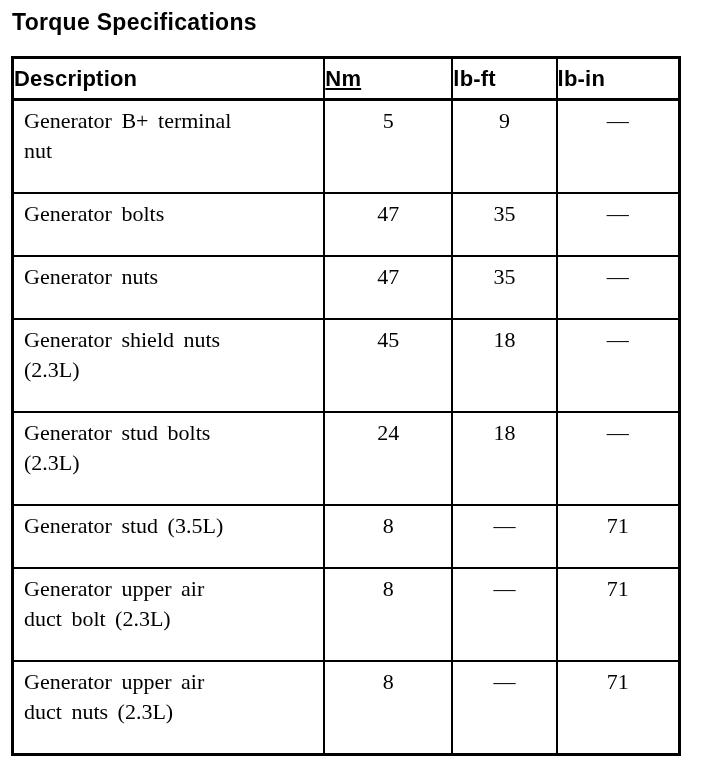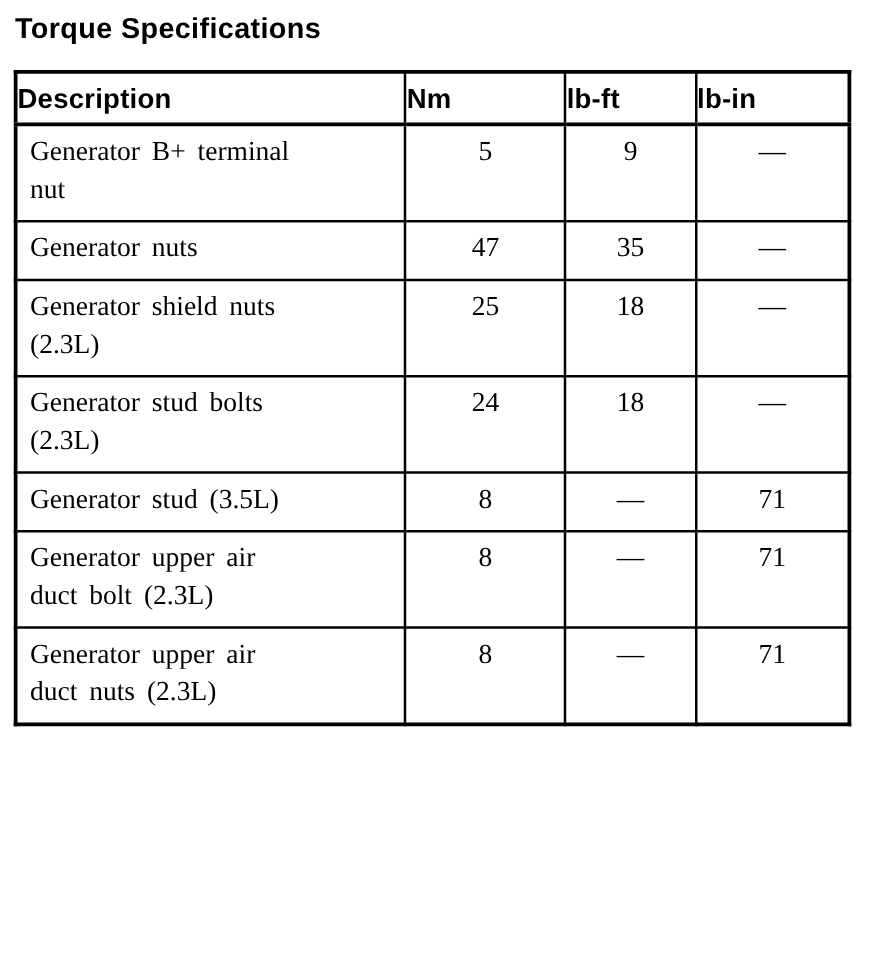--- a/index.html
+++ b/index.html
@@ -32,29 +32,29 @@
     font-family: "Liberation Sans", sans-serif;
     font-weight: bold;
     font-size: 22px;
     height: 42px;
     text-align: left;
     vertical-align: middle;
     border-bottom: 3px solid #000000;
     letter-spacing: 0.2px;
   }
   .col-desc { width: 302px; }
-  .col-nm   { width: 124px; }
+  .col-nm   { width: 124px; text-decoration: underline; }
   .col-lbft { width: 101px; margin-left: 15px; }
   .col-lbin { width: 119px; margin-top: 48px; }
   tbody td {
     font-size: 22px;
     line-height: 30px;
     vertical-align: top;
     padding-top: 5px;
-    padding-bottom: 10px;
+    padding-bottom: 26px;
   }
   td.desc {
     text-align: left;
     padding-left: 10px;
     padding-right: 6px;
     white-space: pre-line;
     word-spacing: 4px;
   }
   td.num { text-align: center; }
 </style>
@@ -75,29 +75,35 @@
     </thead>
     <tbody id="spec-rows">
         <tr>
           <td class="desc">Generator B+ terminal
 nut</td>
           <td class="num">5</td>
           <td class="num">9</td>
           <td class="num">—</td>
         </tr>
         <tr>
+          <td class="desc">Generator bolts</td>
+          <td class="num">47</td>
+          <td class="num">35</td>
+          <td class="num">—</td>
+        </tr>
+        <tr>
           <td class="desc">Generator nuts</td>
           <td class="num">47</td>
           <td class="num">35</td>
           <td class="num">—</td>
         </tr>
         <tr>
           <td class="desc">Generator shield nuts
 (2.3L)</td>
-          <td class="num">25</td>
+          <td class="num">45</td>
           <td class="num">18</td>
           <td class="num">—</td>
         </tr>
         <tr>
           <td class="desc">Generator stud bolts
 (2.3L)</td>
           <td class="num">24</td>
           <td class="num">18</td>
           <td class="num">—</td>
         </tr>

